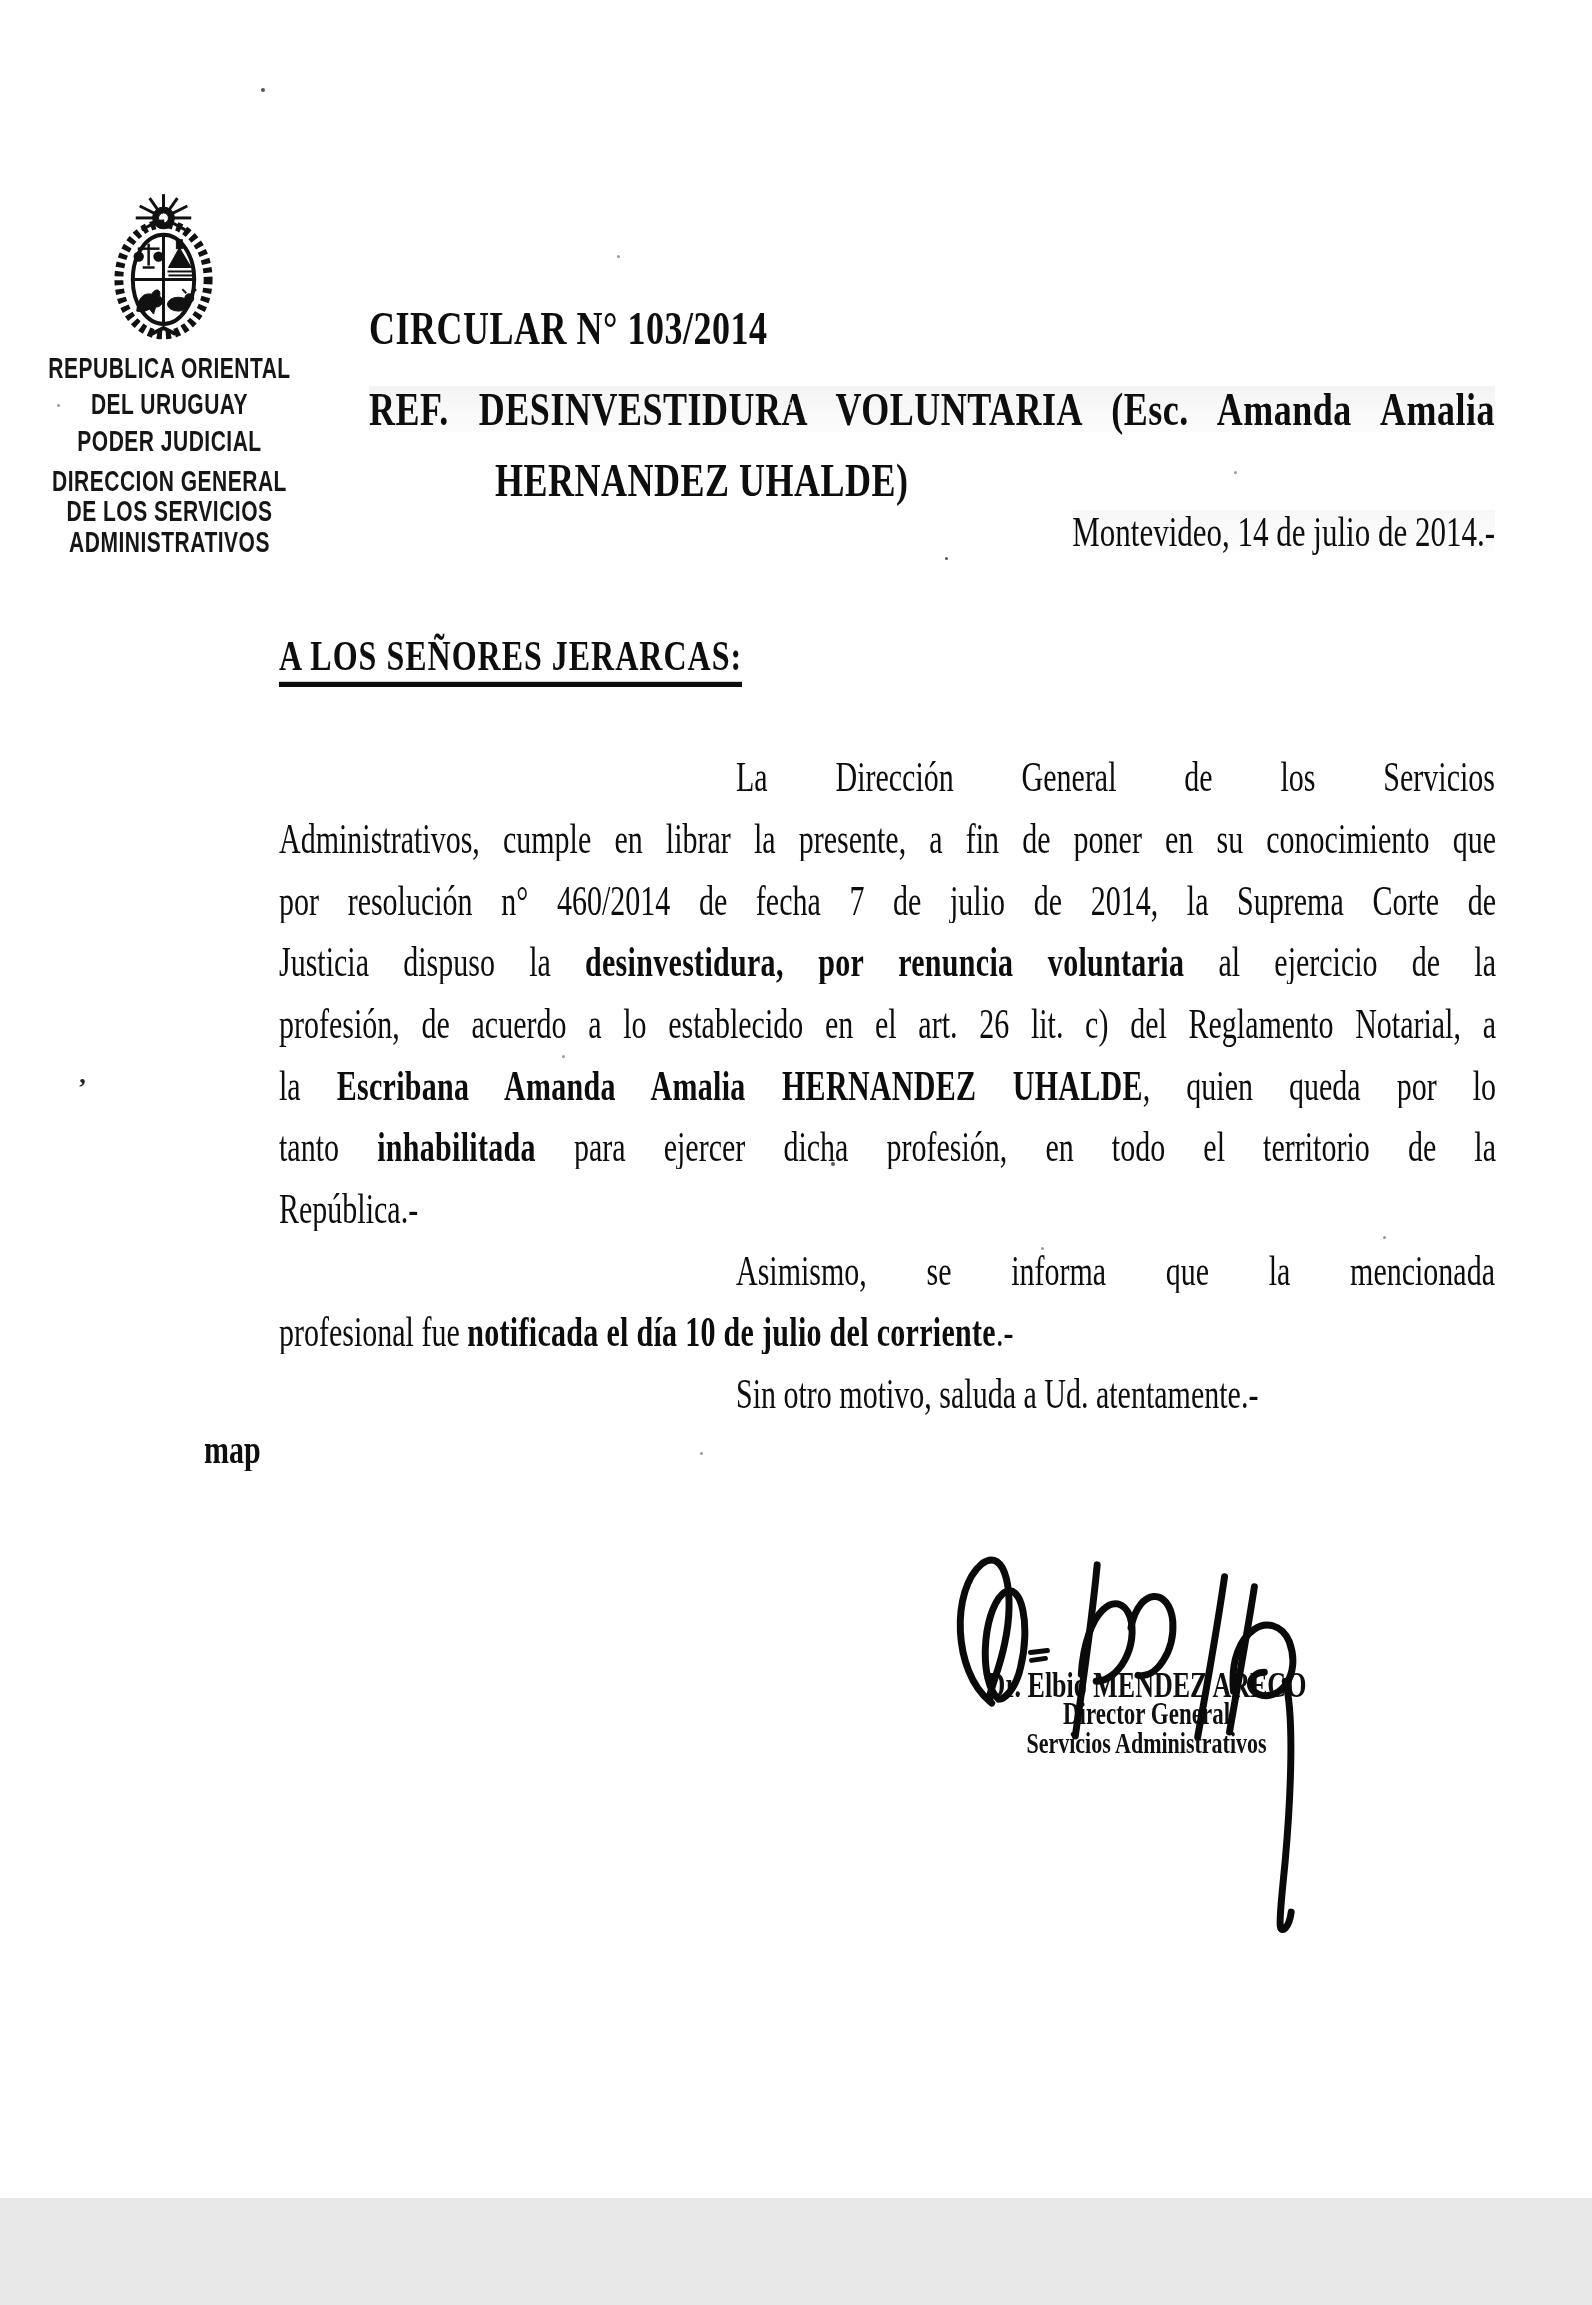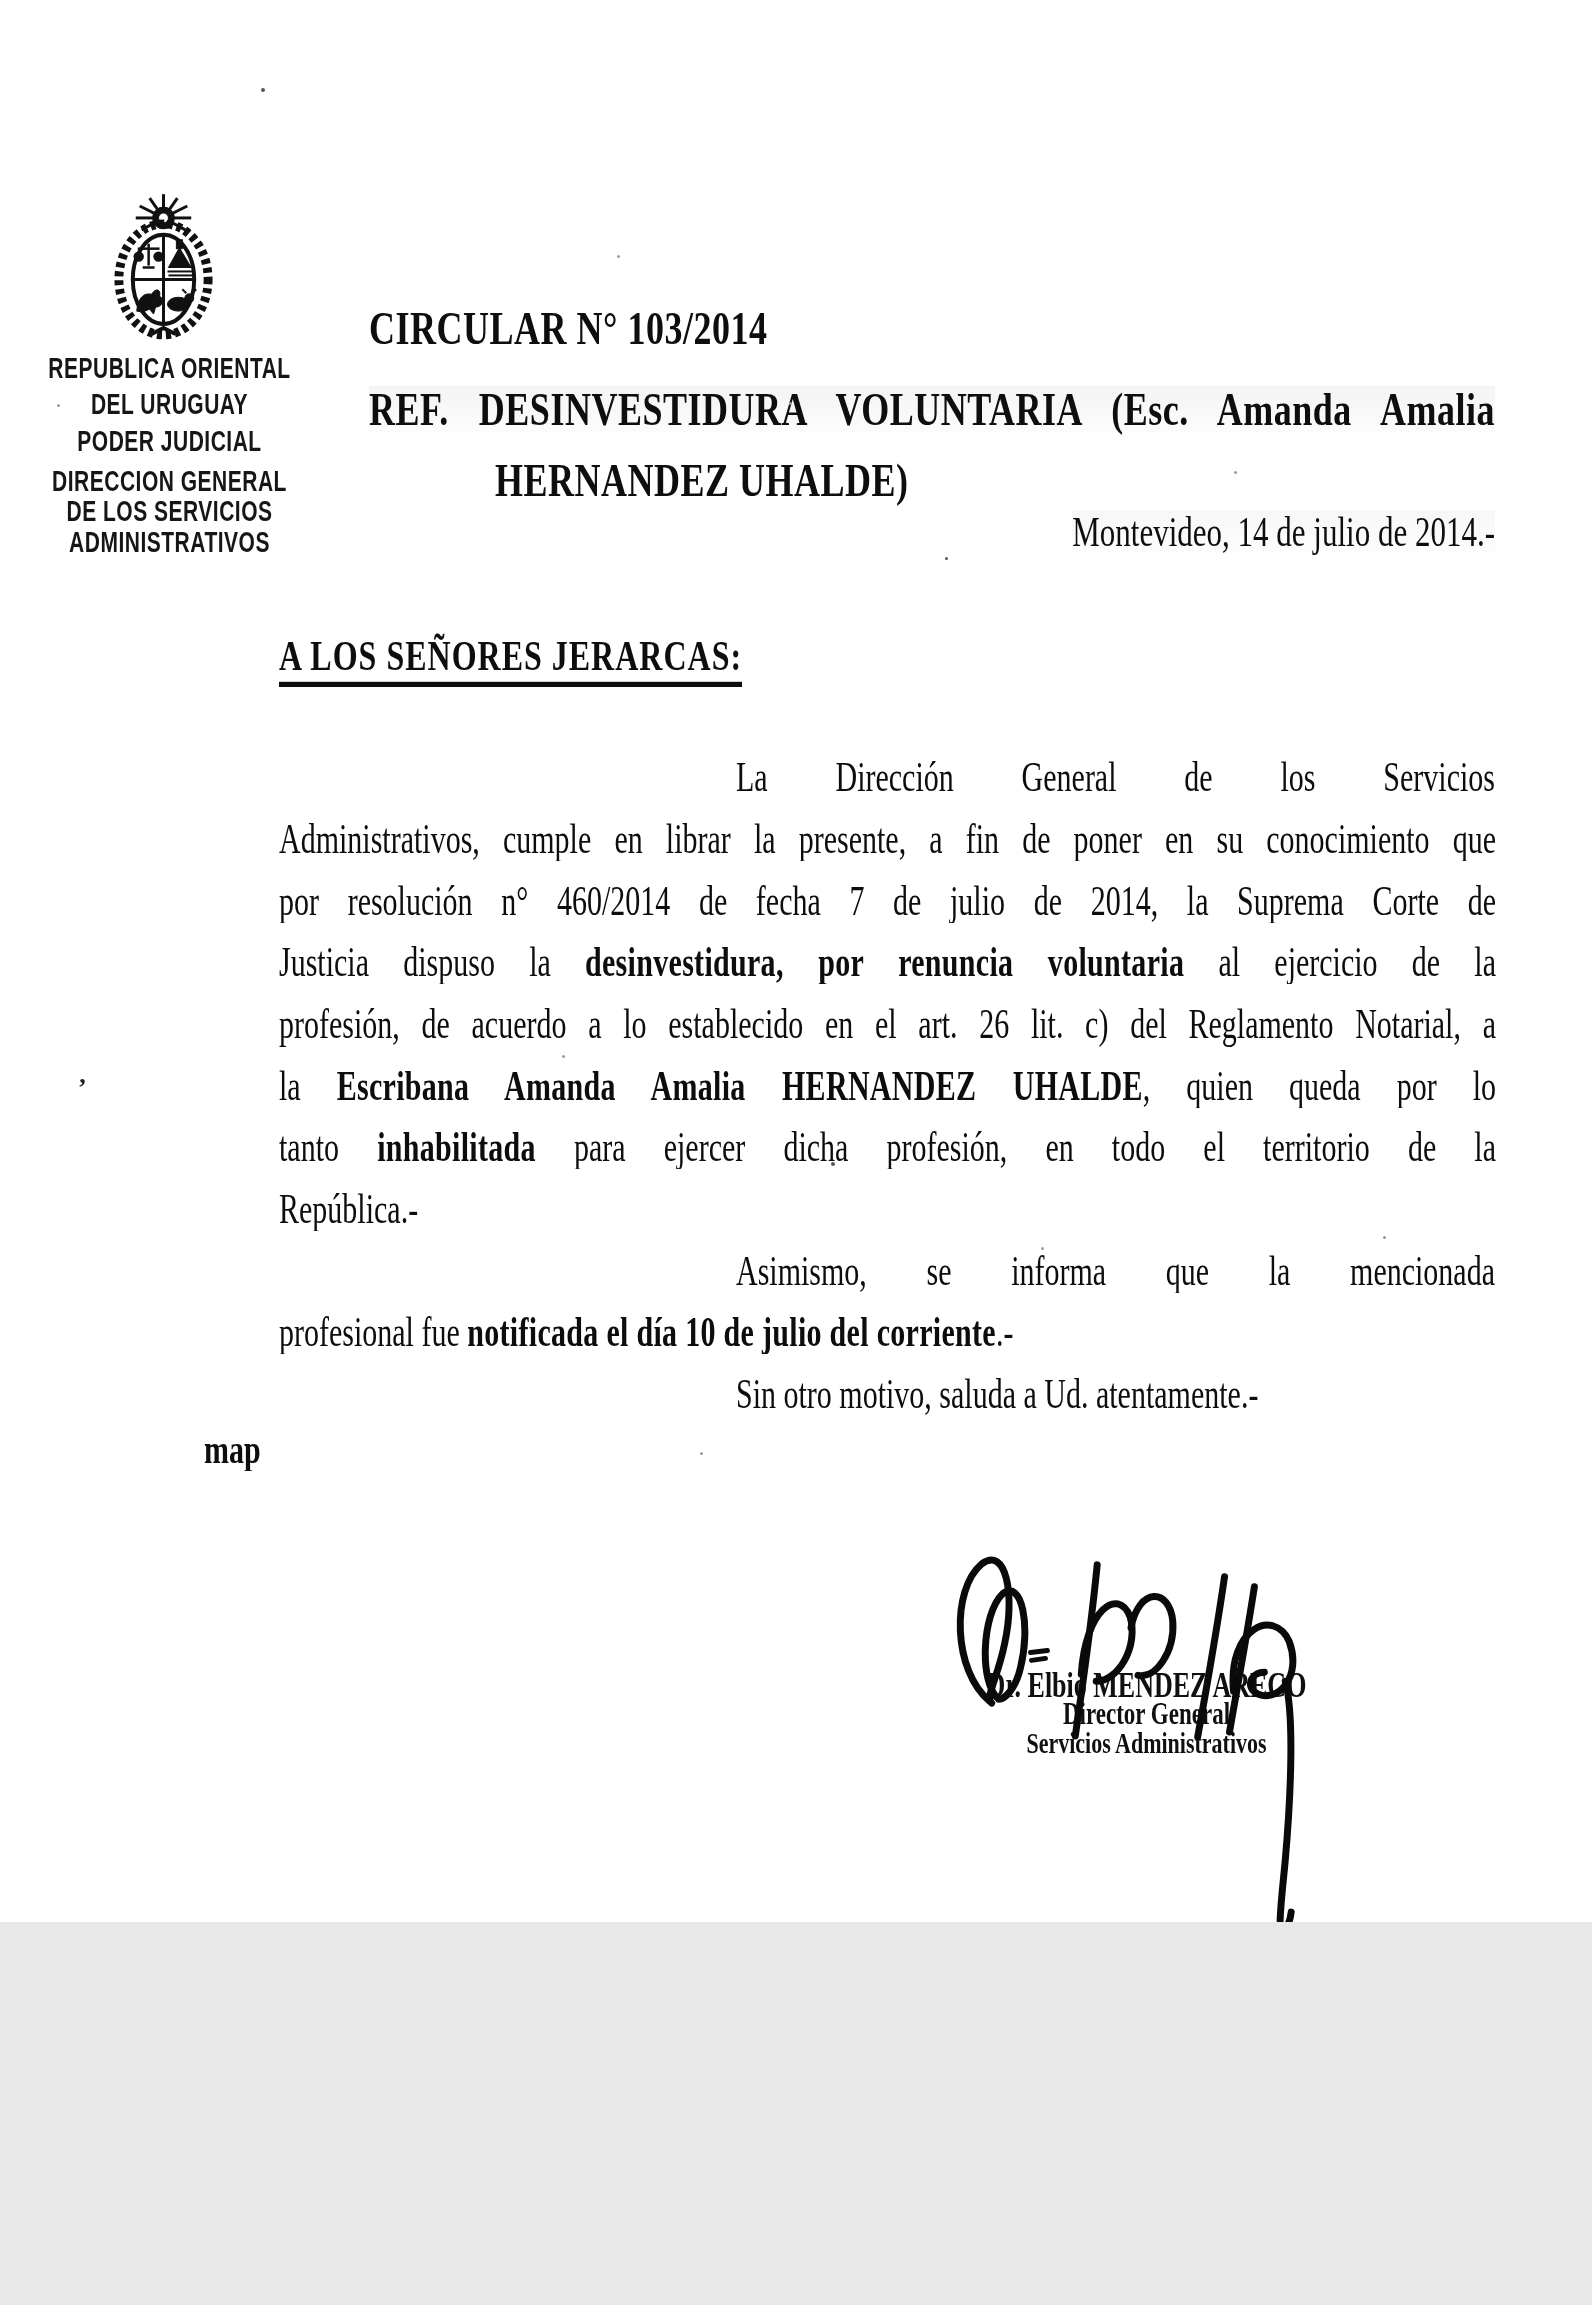--- a/index.html
+++ b/index.html
@@ -1,18 +1,18 @@
 <!DOCTYPE html>
 <html><head>
 <meta charset="utf-8">
 <style>
   html,body{margin:0;padding:0;background:#e8e8e8;}
   .page{
     position:relative;
-    width:1592px;height:1922px;
+    width:1592px;height:2198px;
     background:#ffffff;
     overflow:hidden;
     font-family:"Liberation Serif", serif;
     color:#0e0e0e;
   }
   .abs{position:absolute;}
   
   .sy130{transform:scaleY(1.30);transform-origin:0 0;}
   .sy138{transform:scaleY(1.38);transform-origin:0 0;}
   .sy140{transform:scaleY(1.40);transform-origin:0 0;}

